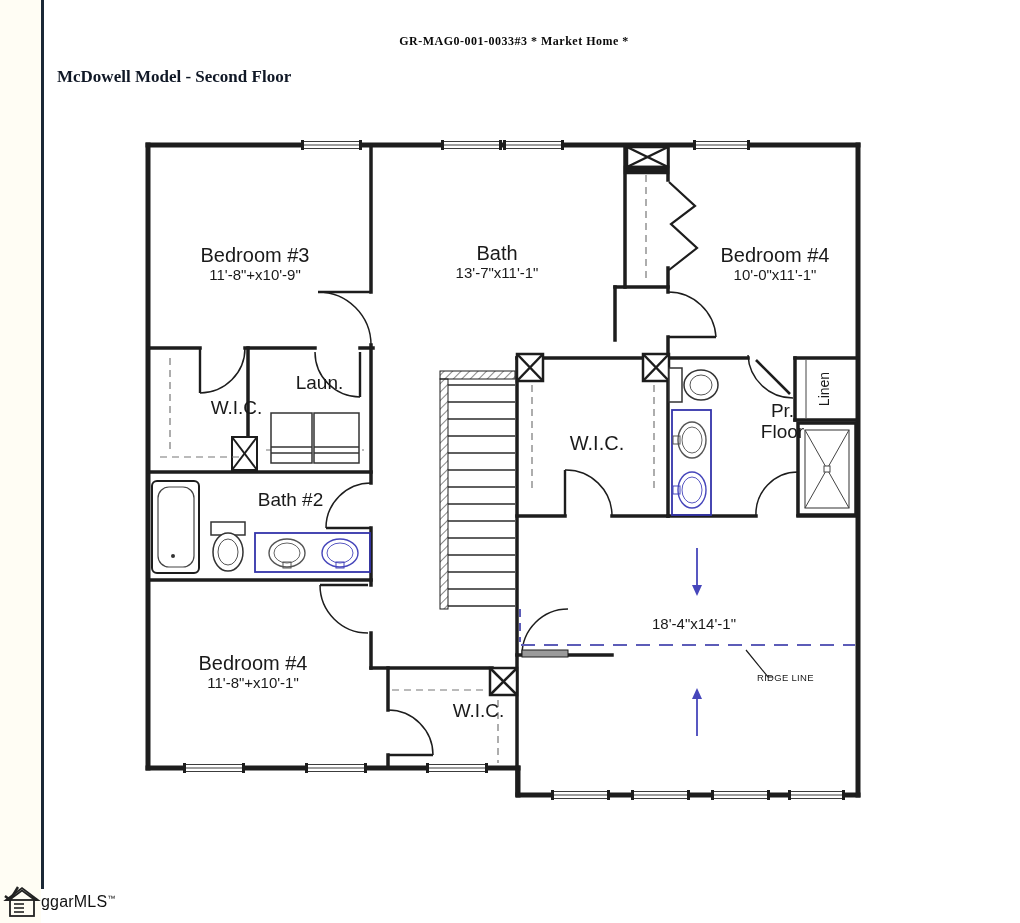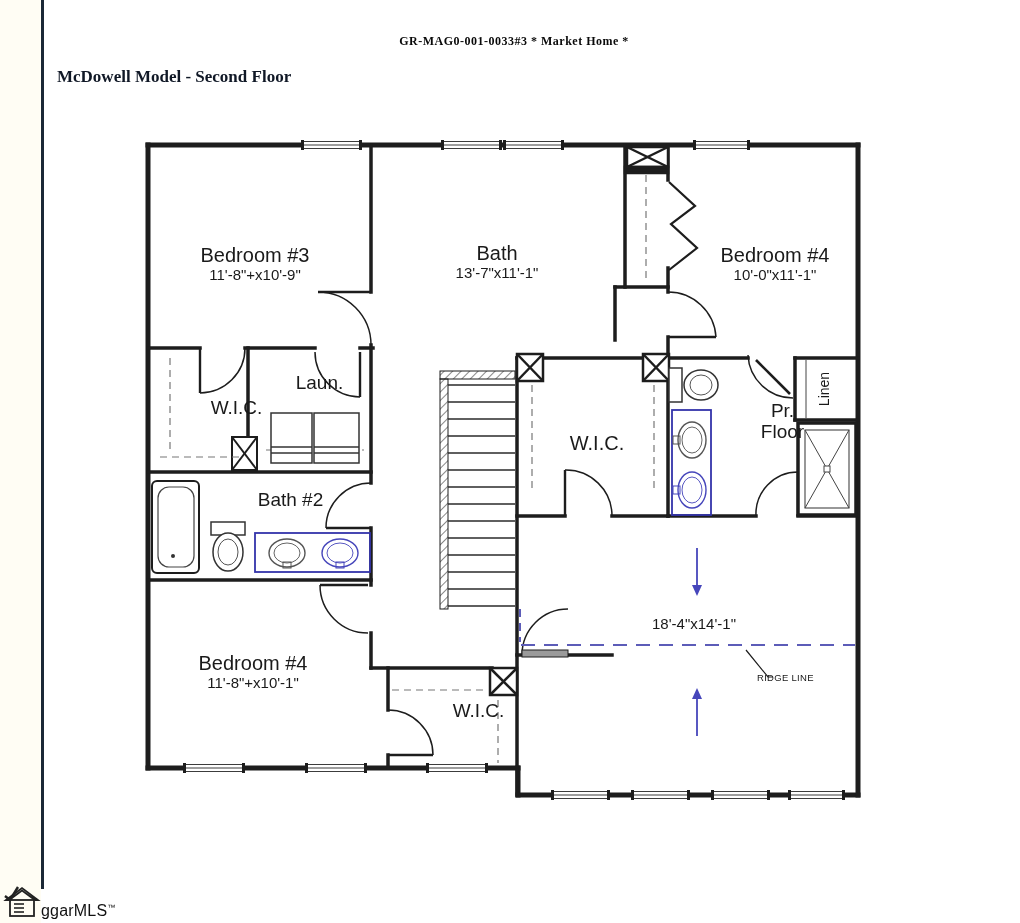--- a/index.html
+++ b/index.html
@@ -22,21 +22,21 @@
   .room-label{position:absolute;text-align:center;color:#1a1a1a;line-height:1.08;}
   .room-name{font-size:20px;margin-top:17px;}
   .room-name-sm{font-size:19px;padding-left:39px;}
   .room-dims{font-size:15px;}
   .linen-label{
     position:absolute;left:796px;top:360px;width:56px;height:58px;
     display:flex;align-items:center;justify-content:center;
     transform:rotate(-90deg);font-size:14px;color:#1a1a1a;
   }
   .ridge-label{position:absolute;left:757px;top:672px;font-size:9.5px;color:#1a1a1a;letter-spacing:0.3px;}
-  .logo{position:absolute;left:2px;top:884px;display:flex;align-items:flex-end;}
+  .logo{position:absolute;left:2px;top:884px;display:flex;align-items:center;}
   .logo-text{font-size:16px;color:#111;margin-left:-3px;letter-spacing:0.2px;}
   .logo-tm{font-size:8px;vertical-align:super;}
 </style>
 </head>
 <body>
 
 <div class="left-strip"></div>
 <div class="left-border"></div>
 
 <div class="title">GR-MAG0-001-0033#3 * Market Home *</div>

